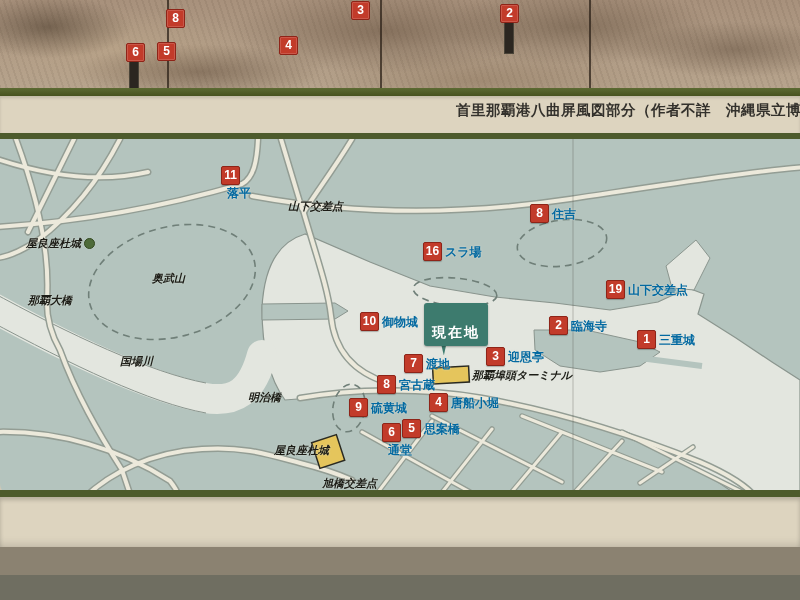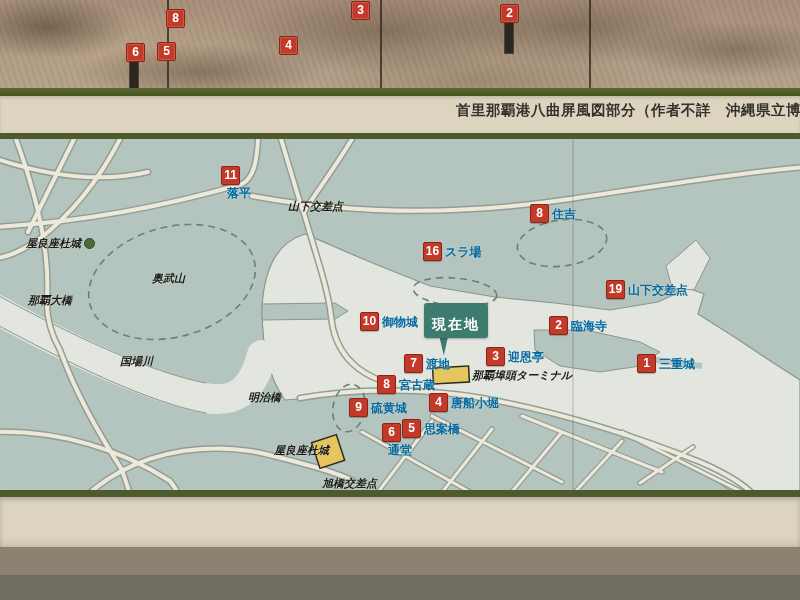--- a/index.html
+++ b/index.html
@@ -56,21 +56,21 @@
     text-align:center;vertical-align:top;box-shadow:0 1px 1px rgba(0,0,0,.25);}
   .mk-l{display:inline-block;margin-left:3px;font-size:12px;font-weight:bold;color:#0369a1;
     line-height:18px;text-shadow:0 0 2px rgba(230,235,225,.8);}
   .mk-l.below{position:absolute;left:6px;top:18px;margin-left:0;}
   .plabel{position:absolute;z-index:5;font-size:11px;font-weight:bold;color:#1c1c16;
     white-space:nowrap;text-shadow:0 0 2px rgba(225,232,222,.7);font-style:italic;}
   .tree-dot{position:absolute;z-index:5;width:9px;height:9px;border-radius:50%;
     background:#4e6b3a;border:1px solid #33491f;}
   
   .cur{position:absolute;left:424px;top:303px;z-index:7;background:#3d7b6e;color:#fff;
-    font-size:14px;font-weight:bold;letter-spacing:2px;padding:13px 8px 4px;border-radius:3px;
+    font-size:14px;font-weight:bold;letter-spacing:2px;padding:21px 8px 4px;border-radius:3px;
     box-shadow:0 1px 2px rgba(0,0,0,.3);}
   .cur-tail{position:absolute;left:433px;top:324px;z-index:6;width:16px;height:31px;
     background:#3d7b6e;clip-path:polygon(10% 0,100% 0,78% 100%);transform:rotate(6deg);}
   svg{position:absolute;left:0;top:139px;}
 </style>
 </head>
 <body>
 
 <div class="photo">
 
@@ -168,21 +168,21 @@
       <ellipse cx="224" cy="128" rx="22" ry="10"></ellipse>
     </g>
 
     <rect x="433" y="367" width="36" height="16" transform="rotate(-3 451 375)" fill="#e5c55c" stroke="#2a2a22" stroke-width="1.5"></rect>
     <rect x="315" y="438" width="26" height="27" transform="rotate(-18 328 451)" fill="#e5c55c" stroke="#2a2a22" stroke-width="1.5"></rect>
 
     <rect x="572" y="139" width="2" height="358" fill="rgba(70,70,60,.15)"></rect>
     <rect x="0" y="490" width="800" height="7" fill="#4d5b2c"></rect>
   </svg>
 
-  <div class="mk" style="left:637px;top:354px">
+  <div class="mk" style="left:637px;top:330px">
     <span class="mk-n">1</span><span class="mk-l">三重城</span>
   </div>
   <div class="mk" style="left:549px;top:316px">
     <span class="mk-n">2</span><span class="mk-l">臨海寺</span>
   </div>
   <div class="mk" style="left:486px;top:347px">
     <span class="mk-n">3</span><span class="mk-l">迎恩亭</span>
   </div>
   <div class="mk" style="left:429px;top:393px">
     <span class="mk-n">4</span><span class="mk-l">唐船小堀</span>

